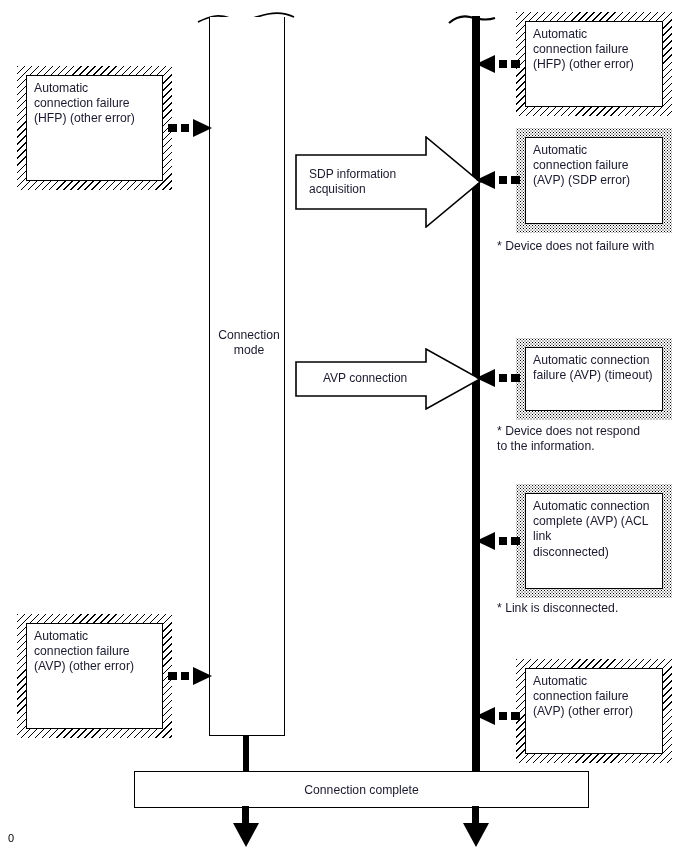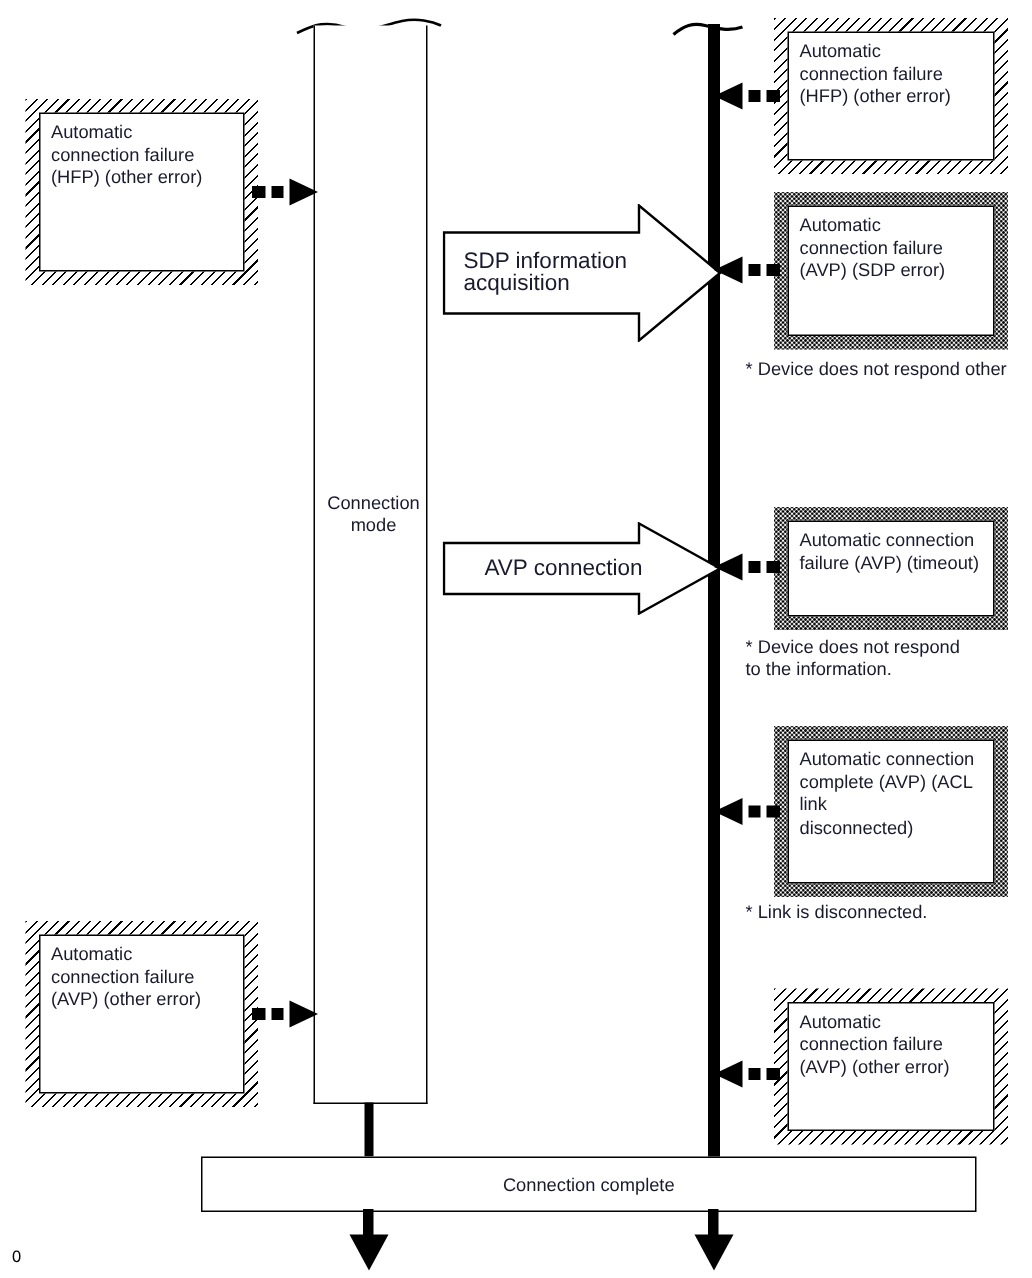--- a/index.html
+++ b/index.html
@@ -50,21 +50,21 @@
   .lifeline-thick{position:absolute;background:#000;}
 
   
   .wave{position:absolute;}
 
   
   .blockarrow{position:absolute;}
   .blockarrow svg{display:block;}
   .blockarrow .ba-text{
     position:absolute;left:14px;top:50%;transform:translateY(-50%);
-    font-size:15px;line-height:15.4px;text-align:left;
+    font-size:12px;line-height:15.4px;text-align:left;
     pointer-events:none;
   }
 
   
   .dasharrow{position:absolute;}
   .dasharrow svg{display:block;}
 
   
   .note{
     position:absolute;font-size:12.2px;line-height:15.0px;
@@ -181,21 +181,21 @@
     </div>
   </div>
   <div class="dasharrow" style="left:472px;top:170px;width:48px;height:20px;">
     <svg width="48" height="20" viewBox="0 0 48 20">
       <path d="M23,1 L4,10 L23,19 Z" fill="#000"></path>
       <rect x="27" y="6" width="8" height="8" fill="#000"></rect>
       <rect x="39" y="6" width="9" height="8" fill="#000"></rect>
     </svg>
   </div>
   <div class="note" style="left:497px;top:239px;width:192px;">
-    <div>* Device does not respond other</div>
+    <div>* Device does not failure with</div>
   </div>
 
   <div class="frame-dot" style="left:516px;top:338px;width:156px;height:82px;">
     <div class="frame-inner">
       <div>Automatic connection</div>
       <div>failure (AVP) (timeout)</div>
     </div>
   </div>
   <div class="dasharrow" style="left:472px;top:368px;width:48px;height:20px;">
     <svg width="48" height="20" viewBox="0 0 48 20">
@@ -235,21 +235,21 @@
     </div>
   </div>
   <div class="dasharrow" style="left:472px;top:706px;width:48px;height:20px;">
     <svg width="48" height="20" viewBox="0 0 48 20">
       <path d="M23,1 L4,10 L23,19 Z" fill="#000"></path>
       <rect x="27" y="6" width="8" height="8" fill="#000"></rect>
       <rect x="39" y="6" width="9" height="8" fill="#000"></rect>
     </svg>
   </div>
 
-  <div class="complete-bar" style="left:134px;top:771px;width:517px;height:37px;">
+  <div class="complete-bar" style="left:134px;top:771px;width:455px;height:37px;">
     <span>Connection complete</span>
   </div>
 
   <div class="down-arrow" style="left:230px;top:806px;width:32px;height:42px;">
     <svg width="32" height="42" viewBox="0 0 32 42">
       <rect x="12" y="0" width="7" height="18" fill="#000"></rect>
       <path d="M3,17 L29,17 L16,41 Z" fill="#000"></path>
     </svg>
   </div>
   <div class="down-arrow" style="left:460px;top:806px;width:32px;height:42px;">

